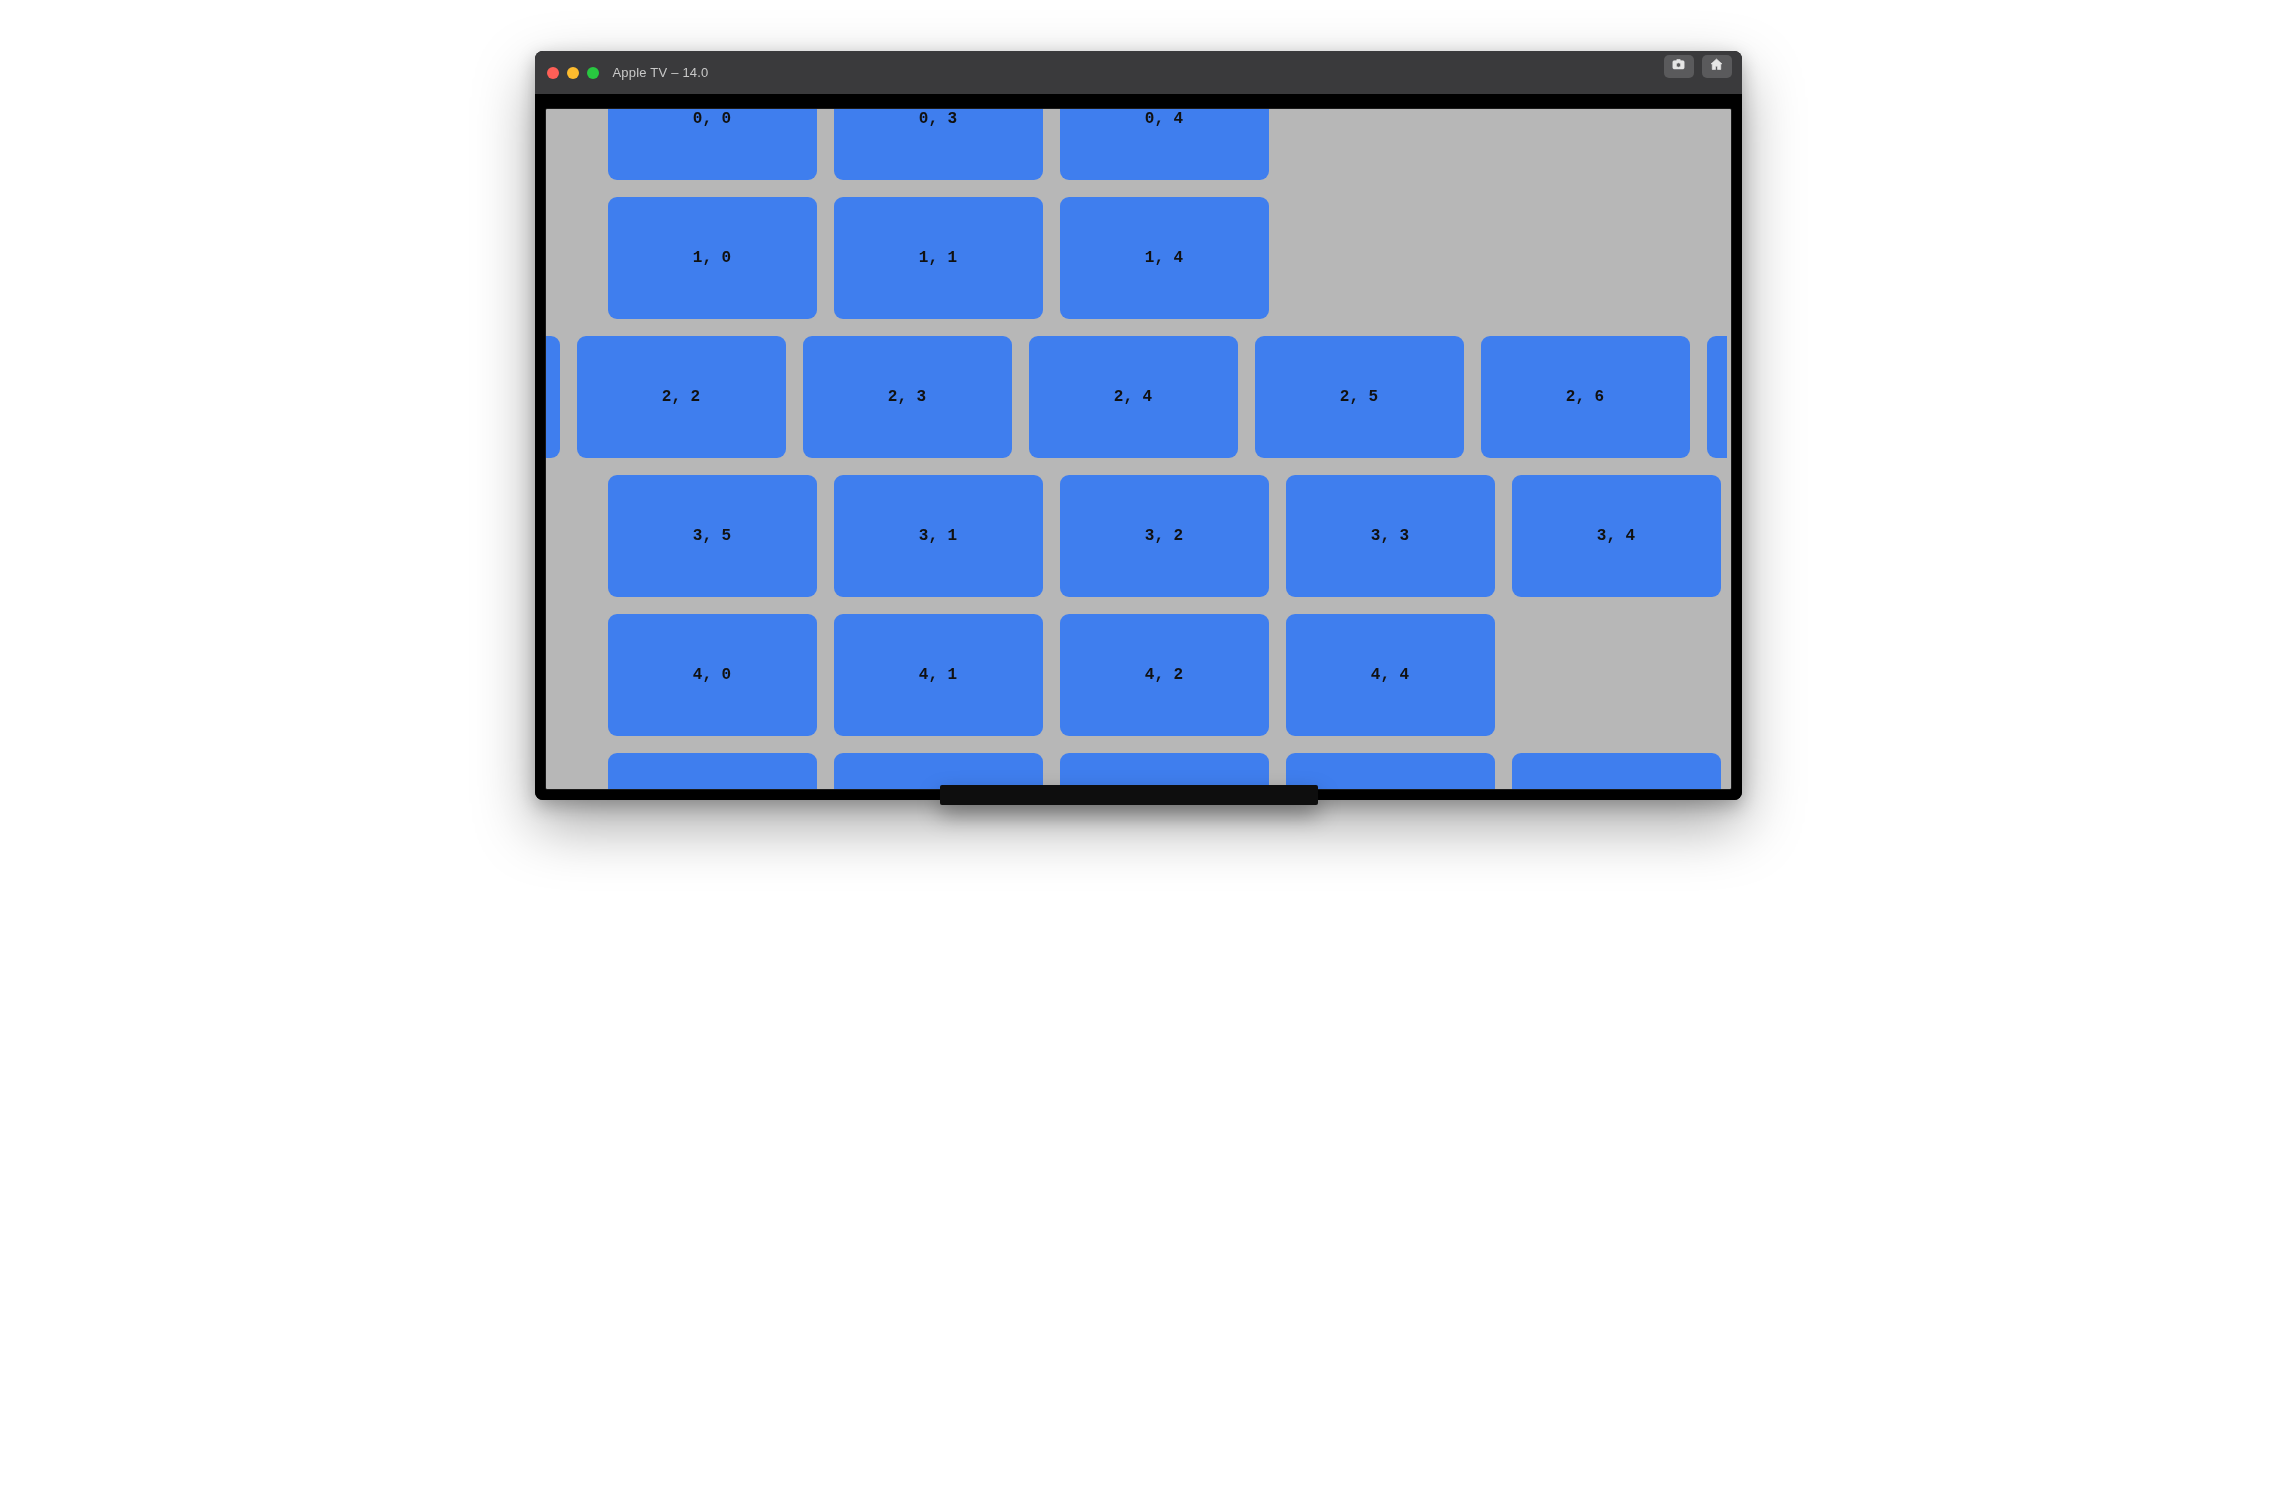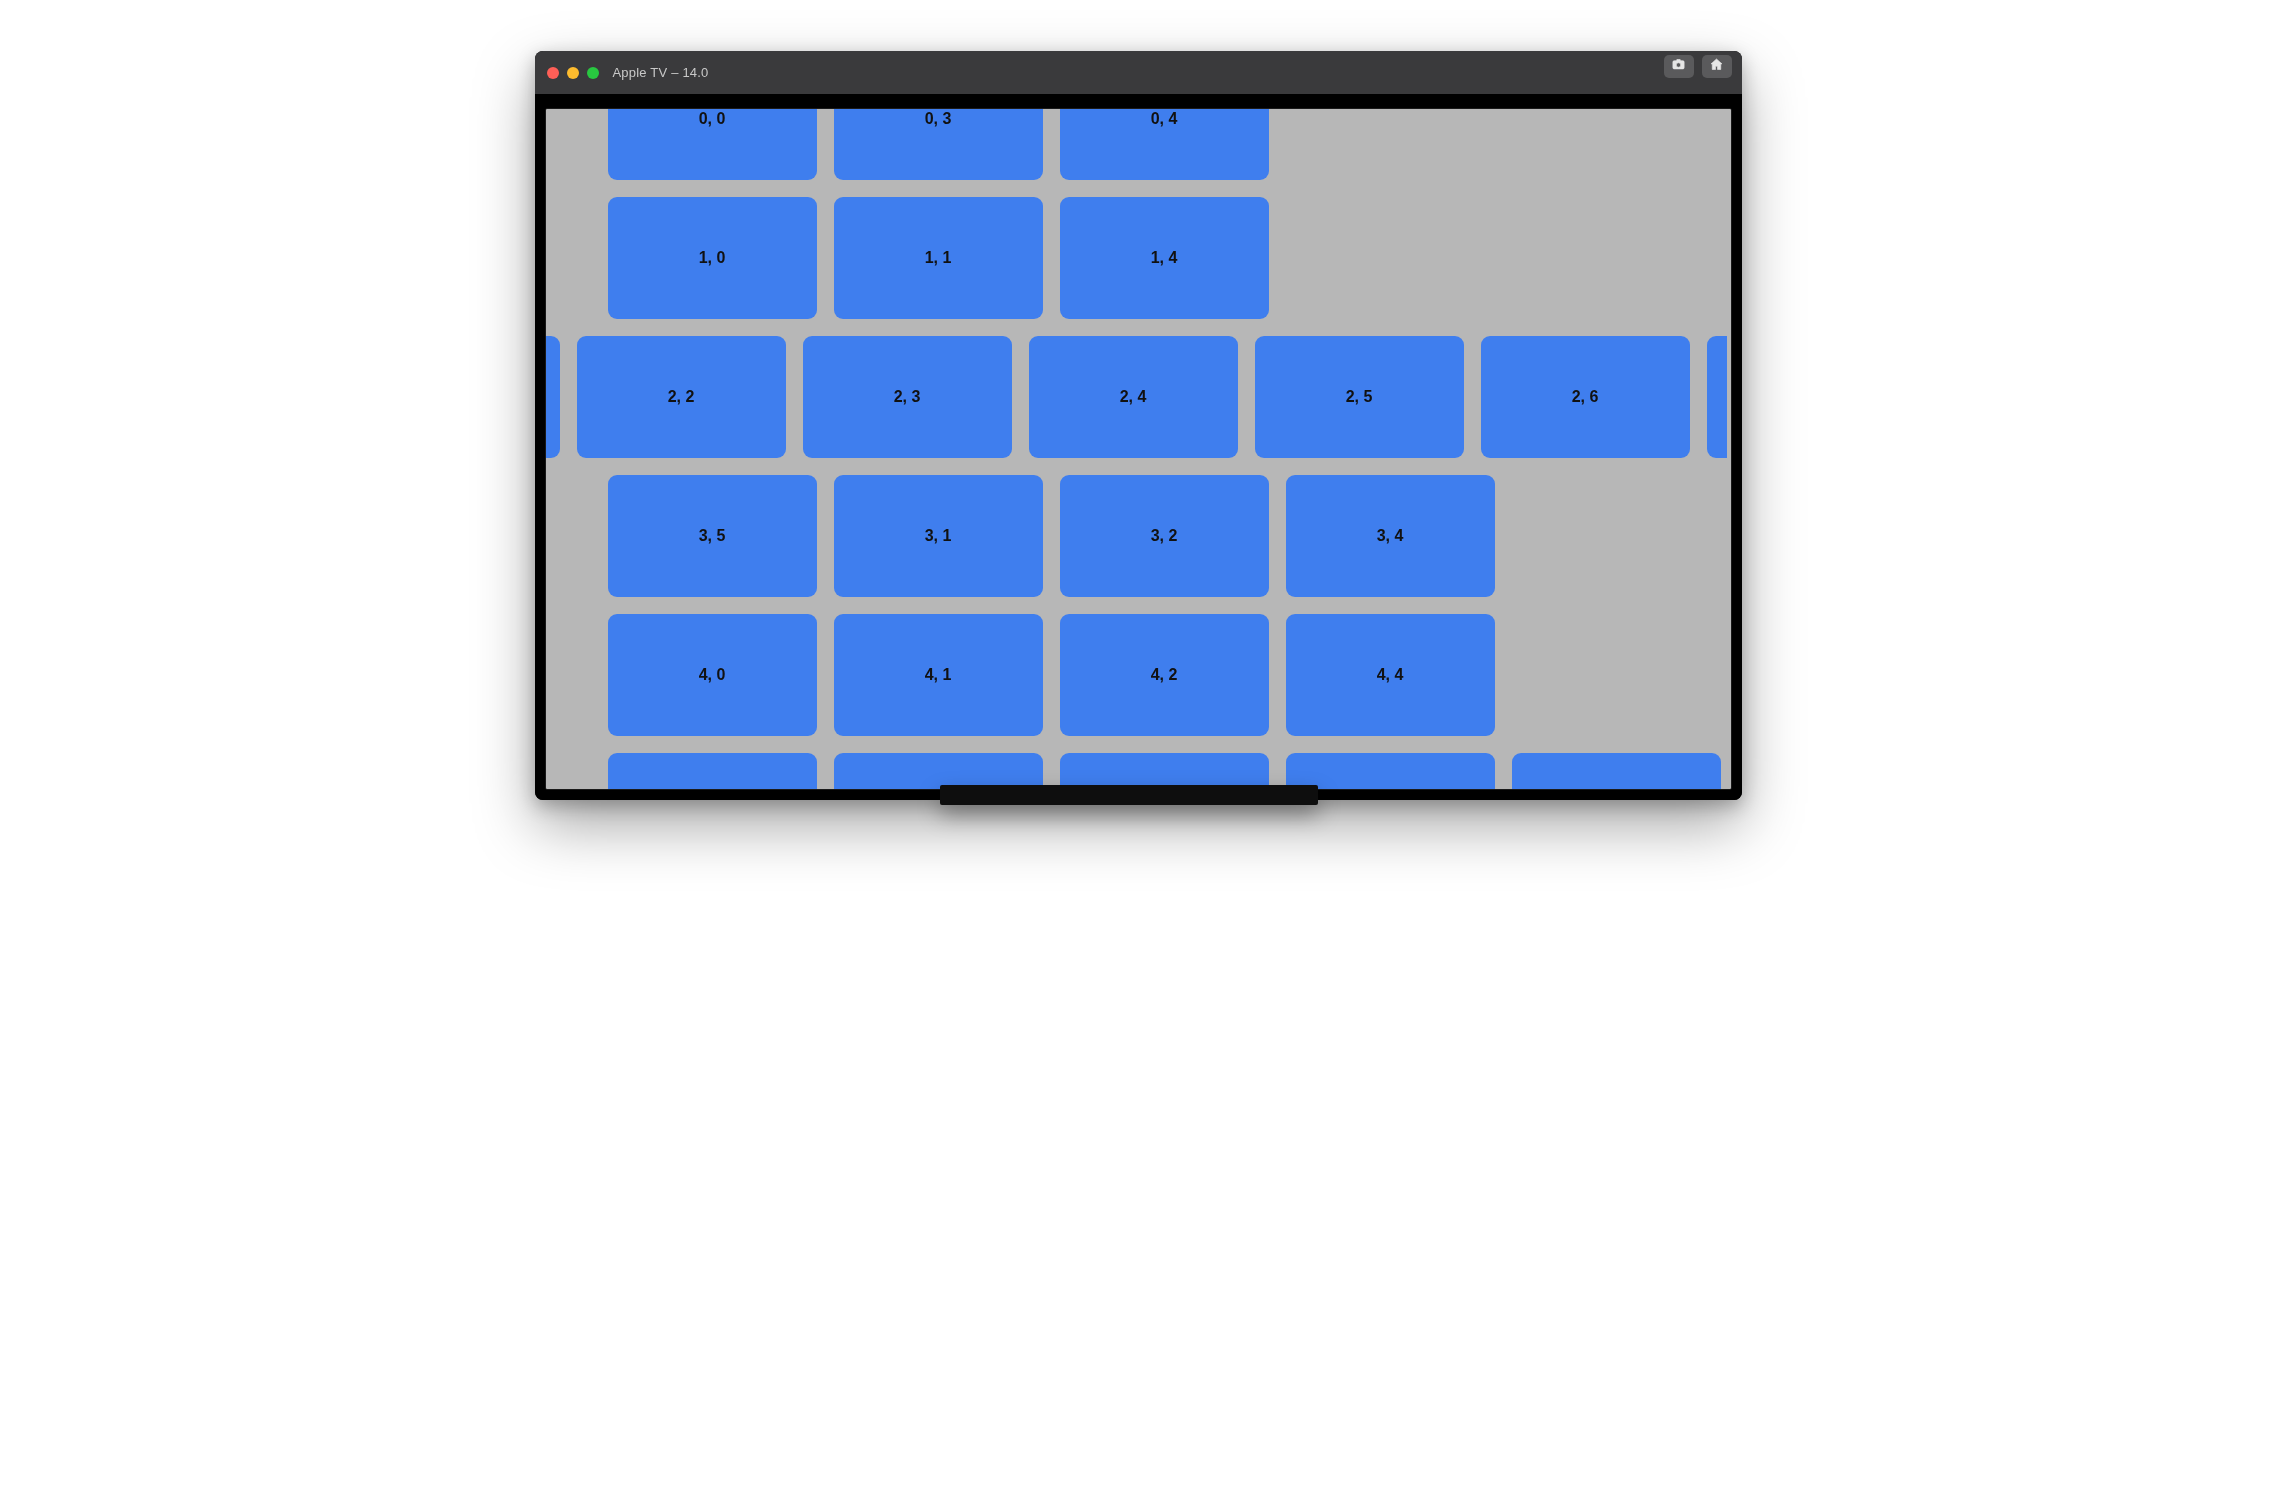--- a/index.html
+++ b/index.html
@@ -80,20 +80,21 @@
     .titlebar-btn svg {
       width: 15px;
       height: 15px;
       fill: #e6e6e6;
       stroke: #e6e6e6;
     }
     
     .tv-body {
       padding: 14px 10px 10px 10px;
       background: #000;
+      font-family: Liberation Mono, monospace;
     }
     .screen-border {
       border: 1px solid #1a1a1a;
       border-radius: 2px;
       overflow: hidden;
     }
     .screen {
       width: 100%;
       height: 680px;
       background: #b7b7b7;
@@ -240,20 +241,23 @@
                 <div class="tile">
                   <span class="tile-label">3, 5</span>
                 </div>
                 <div class="tile">
                   <span class="tile-label">3, 1</span>
                 </div>
                 <div class="tile">
                   <span class="tile-label">3, 2</span>
                 </div>
                 <div class="tile">
+                  <span class="tile-label">3, 3</span>
+                </div>
+                <div class="tile">
                   <span class="tile-label">3, 4</span>
                 </div>
               </div>
               <div class="row">
                 <div style="width: 45px; flex: 0 0 auto;"></div>
                 <div class="tile">
                   <span class="tile-label">4, 0</span>
                 </div>
                 <div class="tile">
                   <span class="tile-label">4, 1</span>

